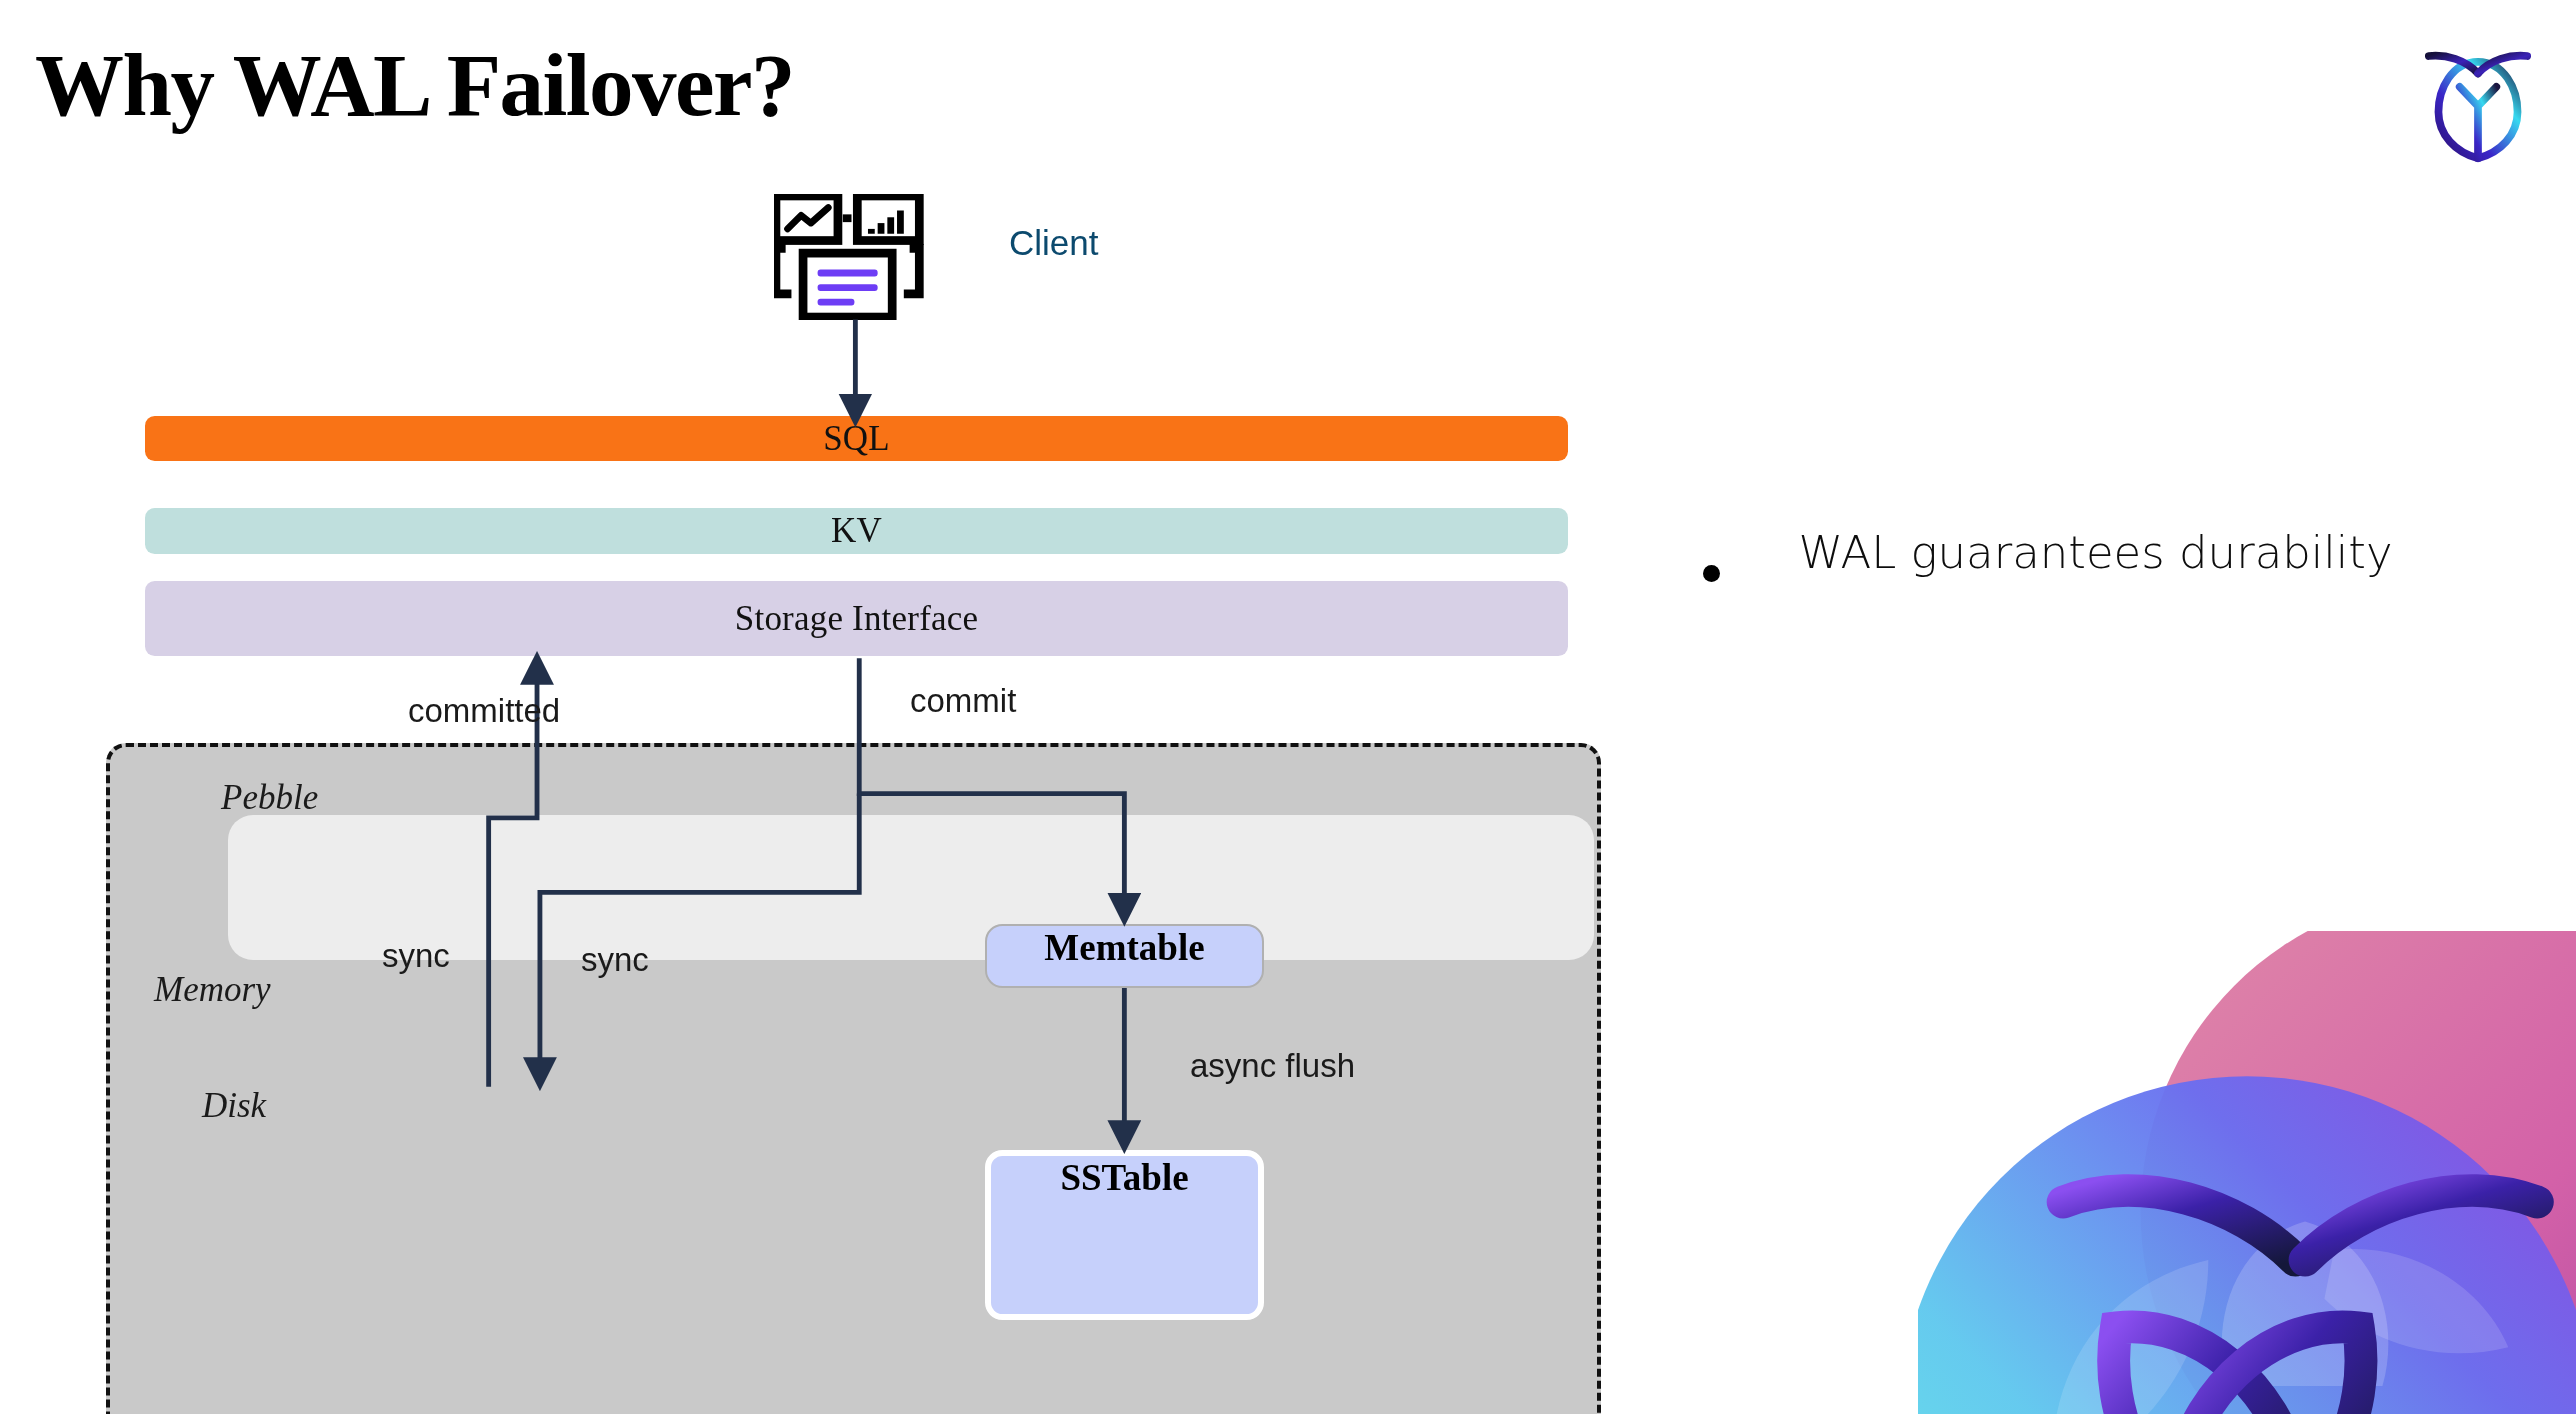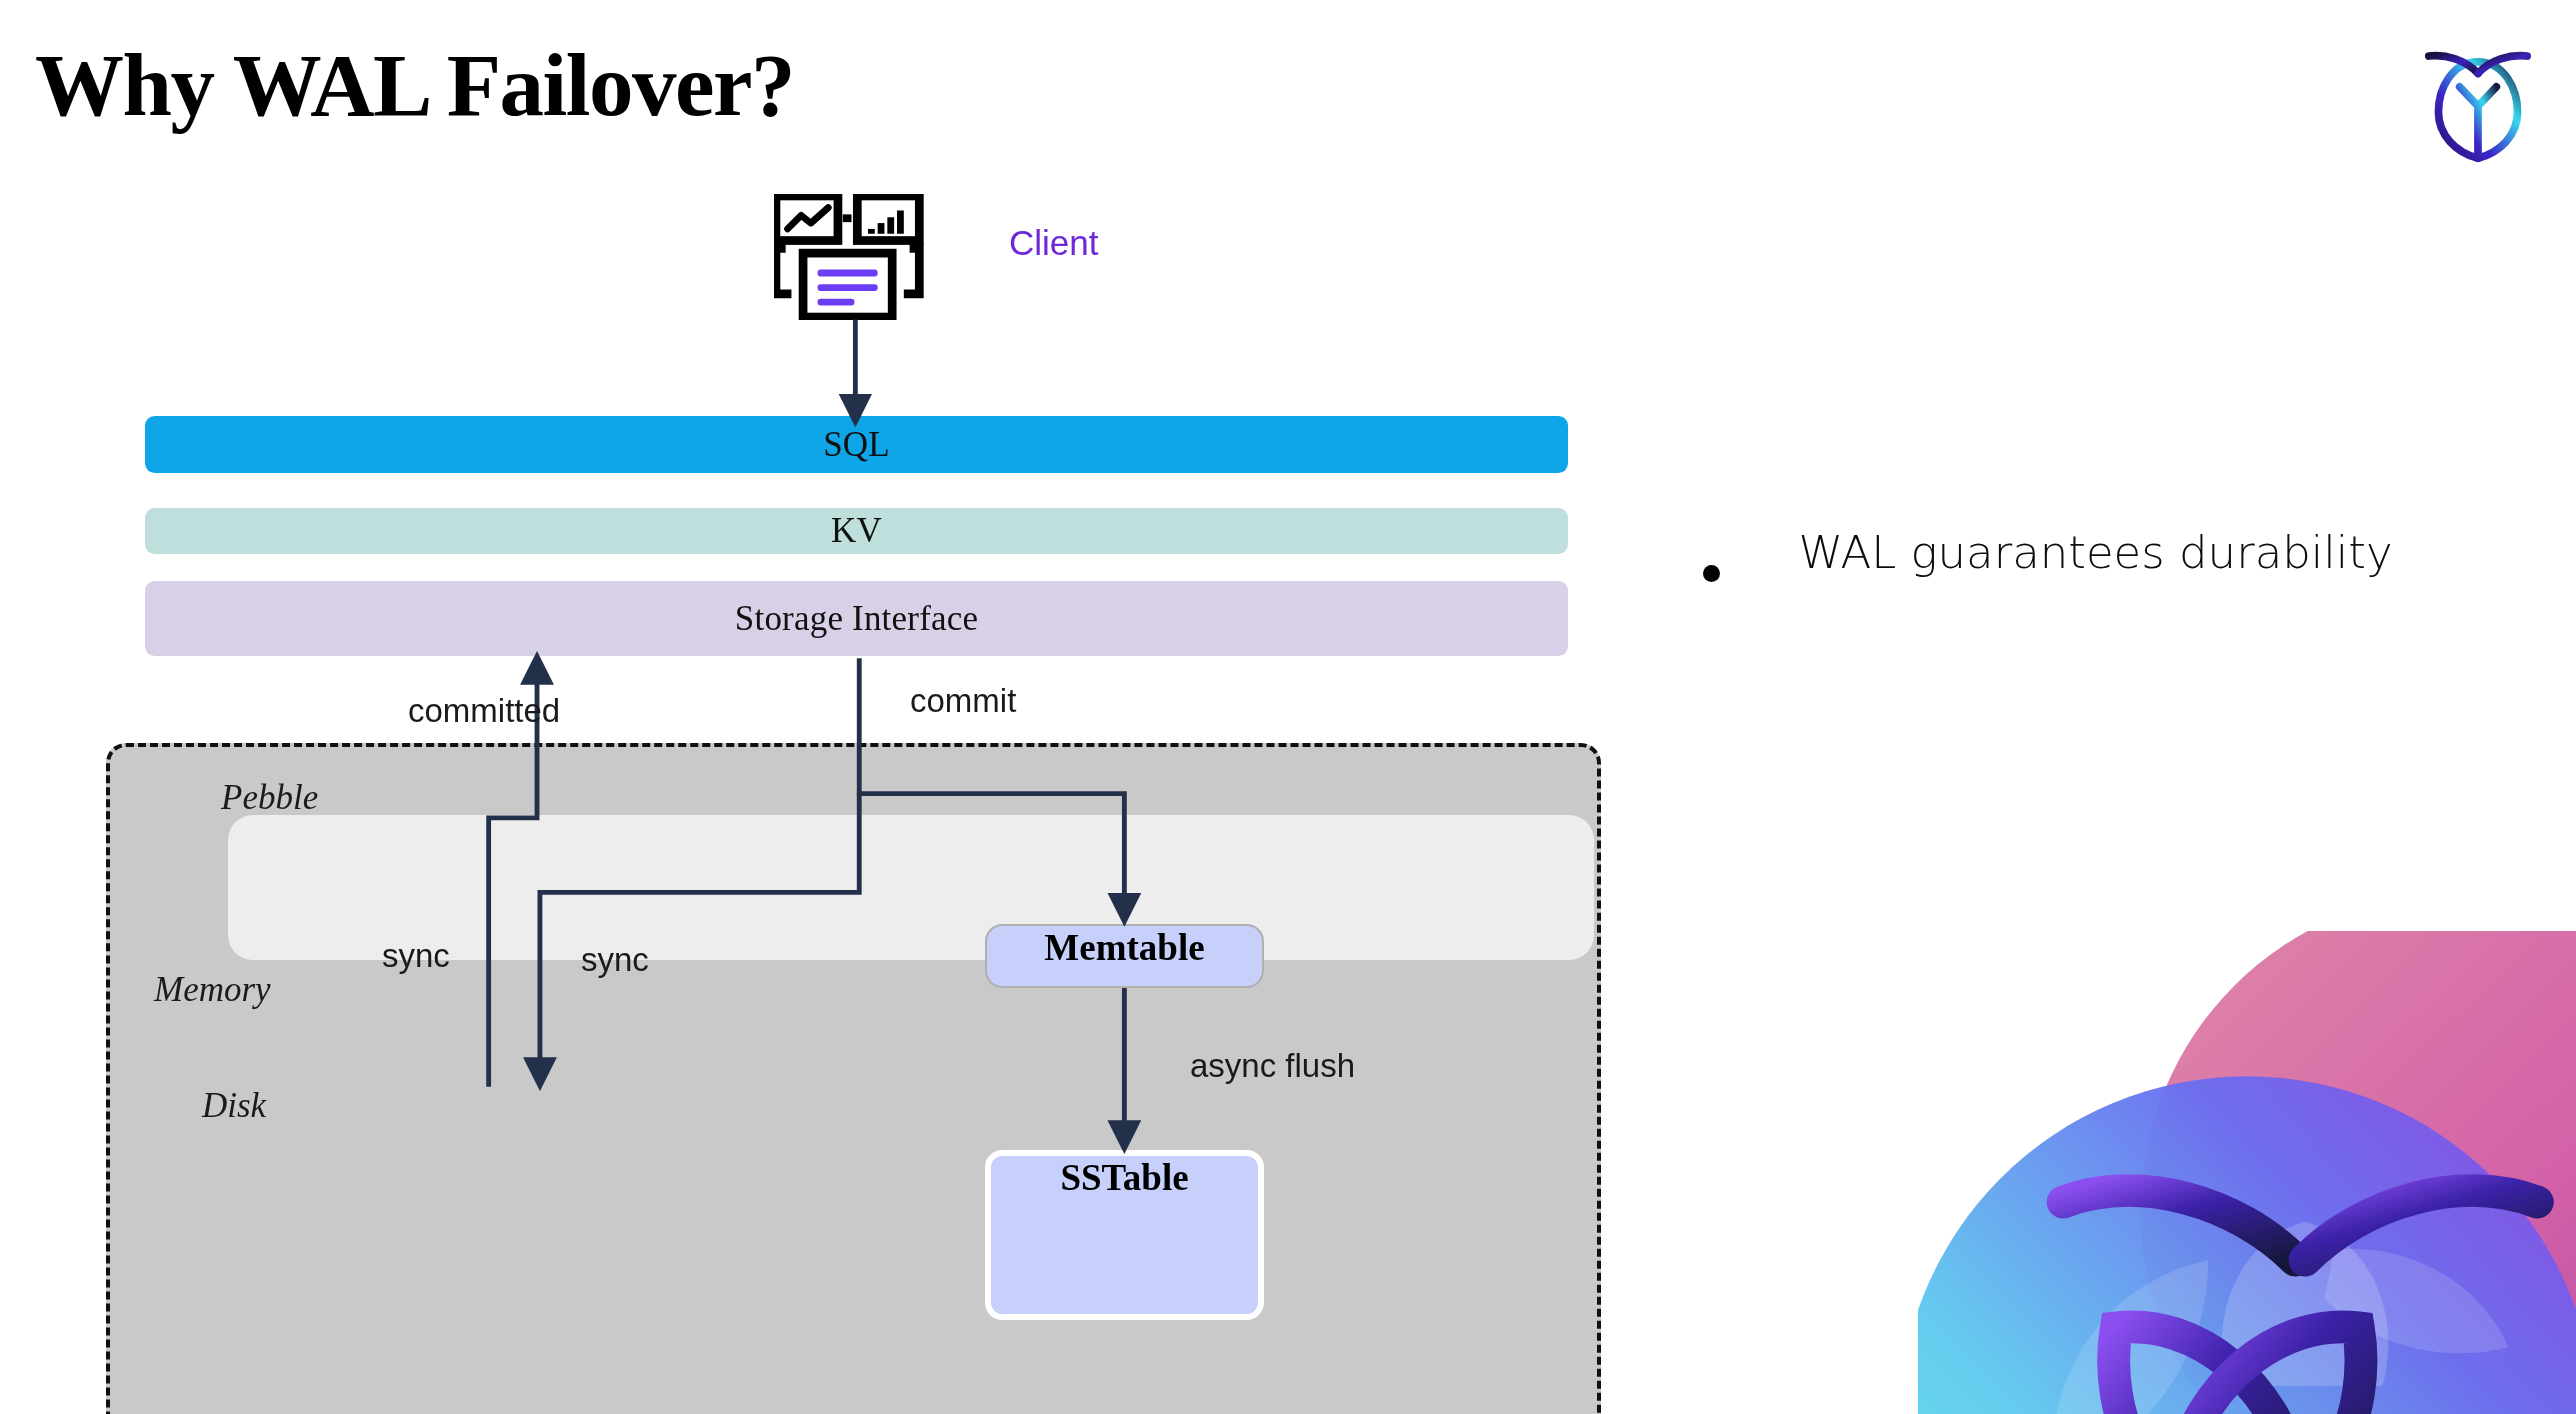--- a/index.html
+++ b/index.html
@@ -24,29 +24,29 @@
   #diagram { position:absolute; left:0; top:0; width:1703px; height:1415px; }
 
   
   .layer-bar {
     position:absolute; left:145px; width:1423px;
     border-radius:9.7px;
     display:flex; align-items:center; justify-content:center;
     font-family:"Liberation Serif", serif;
     font-size:35px; color:#111; letter-spacing:0.2px;
   }
-  #bar-sql     { top:416px; height:57px;  background:#0ea5e9; }
+  #bar-sql     { top:416px; height:45px;  background:#f97316; }
   #bar-kv      { top:508px; height:46px;  background:#bfdfdd; }
   #bar-storage { top:581px; height:75px;  background:#d7d0e6; }
 
   
   #client-icon { position:absolute; left:774px; top:194px; width:155px; height:126px; }
   #client-label {
     position:absolute; left:1009px; top:223px;
-    font-size:35px; color:#6d28d9; font-family:"Liberation Sans", sans-serif;
+    font-size:35px; color:#0c4a6e; font-family:"Liberation Sans", sans-serif;
   }
 
   
   #pebble-box {
     position:absolute; left:106px; top:743px; width:1495px; height:792px;
     background:#c9c9c9; border:4.8px dashed #111111; border-radius:20px;font-style:italic;
   }
   #memory-box {
     position:absolute; left:118px; top:68px; width:1366px; height:145px;
     background:#ededed; border-radius:25px;

